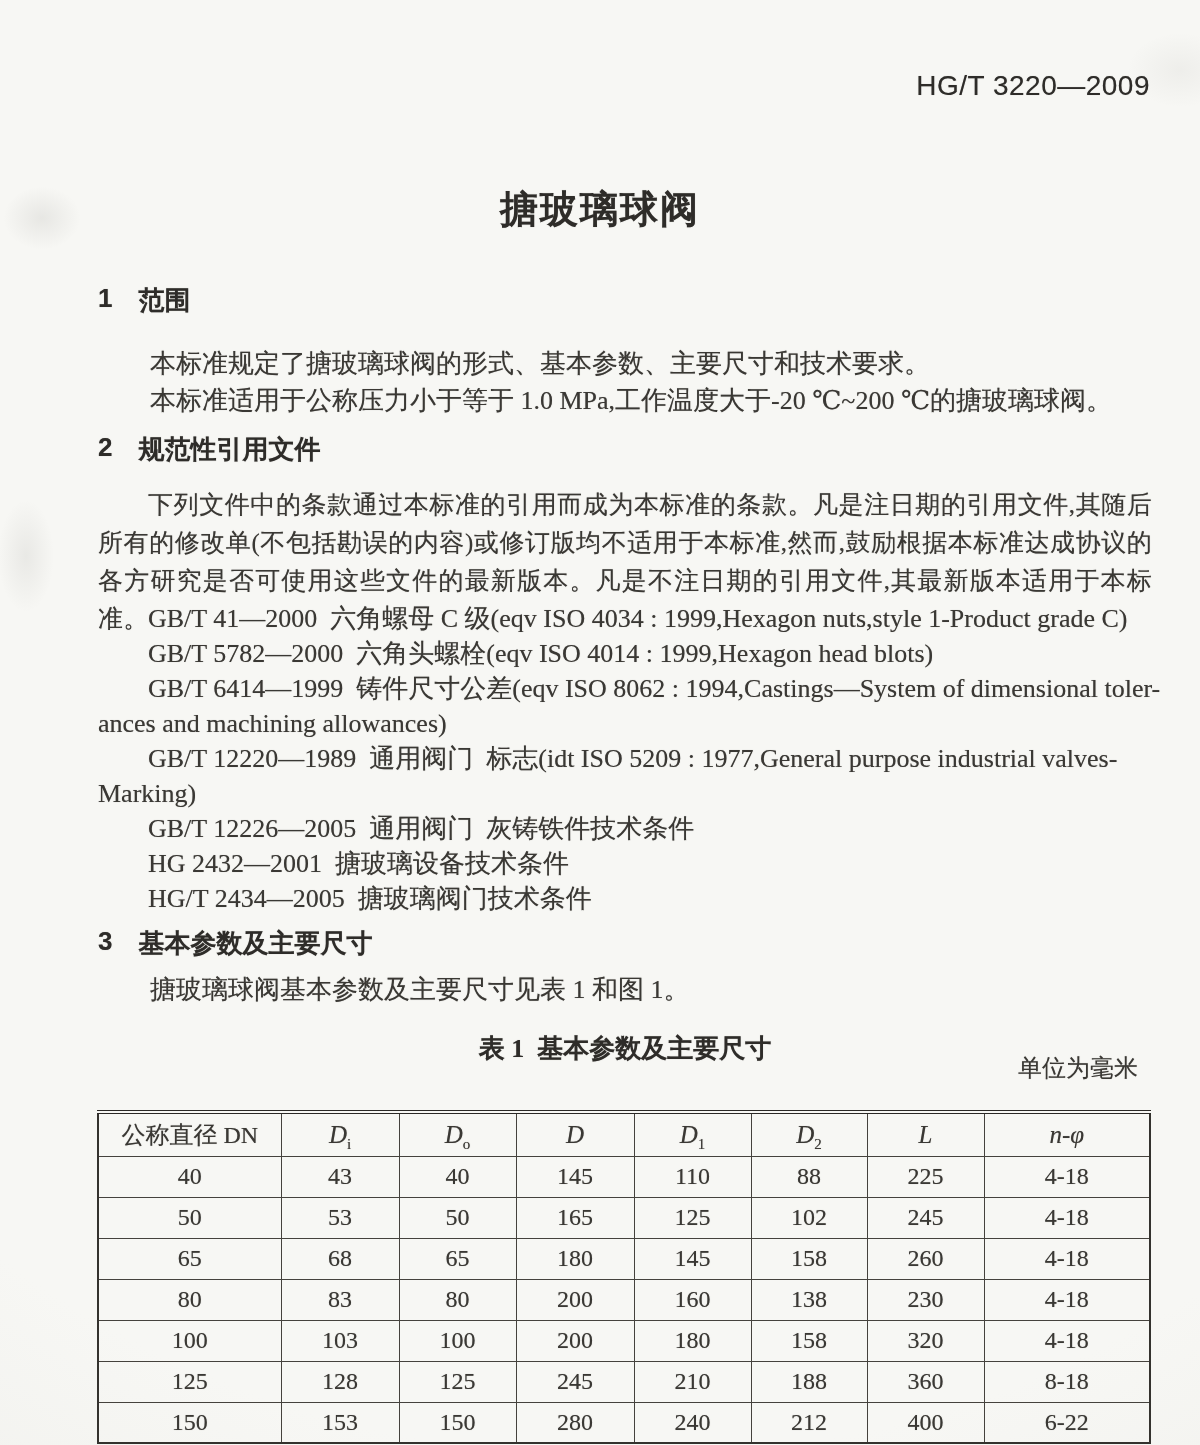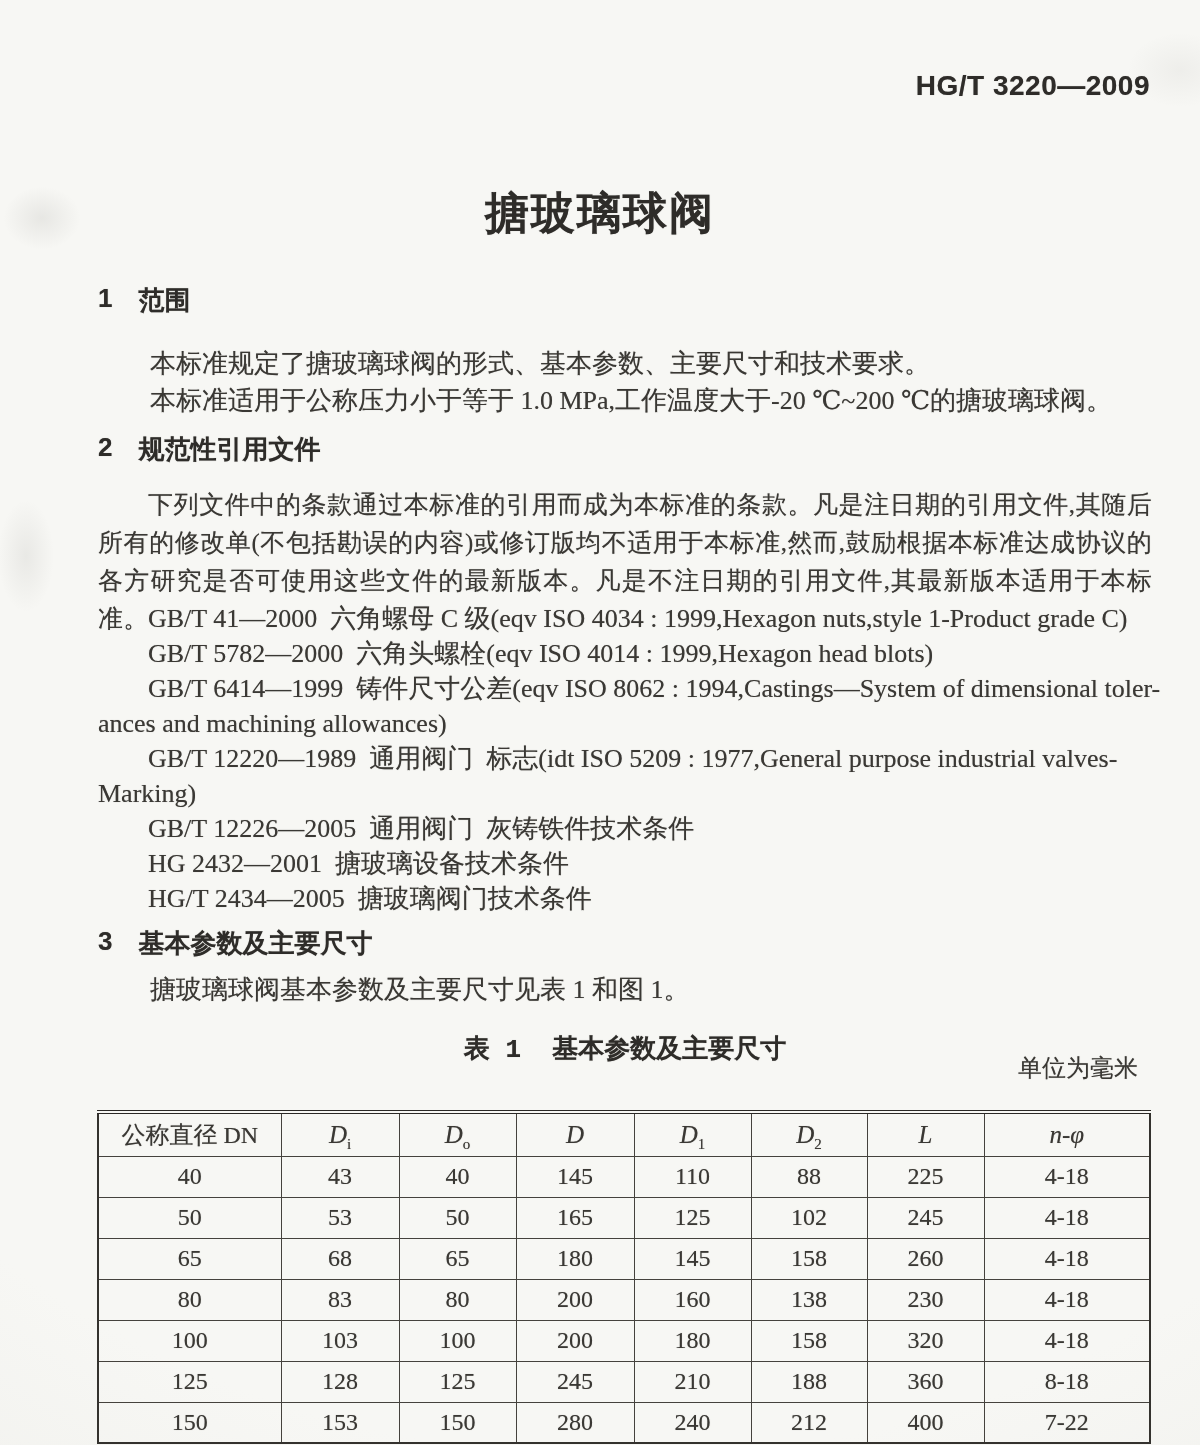--- a/index.html
+++ b/index.html
@@ -28,29 +28,29 @@
     content:"";
     position:absolute; inset:0; pointer-events:none;
     background:
       radial-gradient(55px 45px at 42px 218px, rgba(90,88,82,0.10), rgba(90,88,82,0) 70%),
       radial-gradient(40px 80px at 26px 556px, rgba(90,88,82,0.09), rgba(90,88,82,0) 70%),
       radial-gradient(70px 50px at 1180px 70px, rgba(90,88,82,0.06), rgba(90,88,82,0) 75%);
   }
 
   .doc-code{
     position:absolute; top:70px; right:50px;
-    font-family:var(--sans); font-weight:bold;
+    font-family:var(--sans); font-weight:normal;
     font-size:28px; letter-spacing:0.5px;
     color:var(--ink);
   }
   .doc-title{
     position:absolute; top:184px; left:0; width:100%;
     margin:0; text-align:center;
     font-family:var(--sans); font-weight:bold;
-    font-size:44px; letter-spacing:2px;
+    font-size:38px; letter-spacing:2px;
     color:var(--ink);
   }
 
   .sec-heading{
     position:absolute; left:98px; margin:0;
     font-family:var(--sans); font-weight:bold;
     font-size:26px; color:var(--ink);
     display:flex;
   }
   .sec-heading .sec-num{margin-right:26px;}
@@ -79,21 +79,21 @@
     position:absolute; left:98px; top:601px; width:1102px;
   }
   .ref-line{
     font-size:26px; line-height:35px; color:var(--ink-soft);
     white-space:pre; padding-left:50px;font-family:Liberation Serif, serif;
   }
   .ref-line.no-indent{padding-left:0;}
 
   .table-caption{
     position:absolute; left:98px; top:1031px; width:1054px; margin:0;
-    text-align:center; font-family:Liberation Mono, monospace; font-weight:bold;
+    text-align:center; font-family:Liberation Serif, serif; font-weight:bold;
     font-size:26px; color:var(--ink); white-space:pre;
   }
   .unit-note{
     position:absolute; top:1052px; right:62px;
     font-size:24px; color:var(--ink-soft);
   }
 
   table.dims{
     position:absolute; left:97px; top:1066px;
     width:1052px; table-layout:fixed;
@@ -241,18 +241,18 @@
           <td>8-18</td>
         </tr>
         <tr>
           <td>150</td>
           <td>153</td>
           <td>150</td>
           <td>280</td>
           <td>240</td>
           <td>212</td>
           <td>400</td>
-          <td>7-22</td>
+          <td>6-22</td>
         </tr>
       </tbody>
   </table>
 
 </div>
 
 </body></html>

